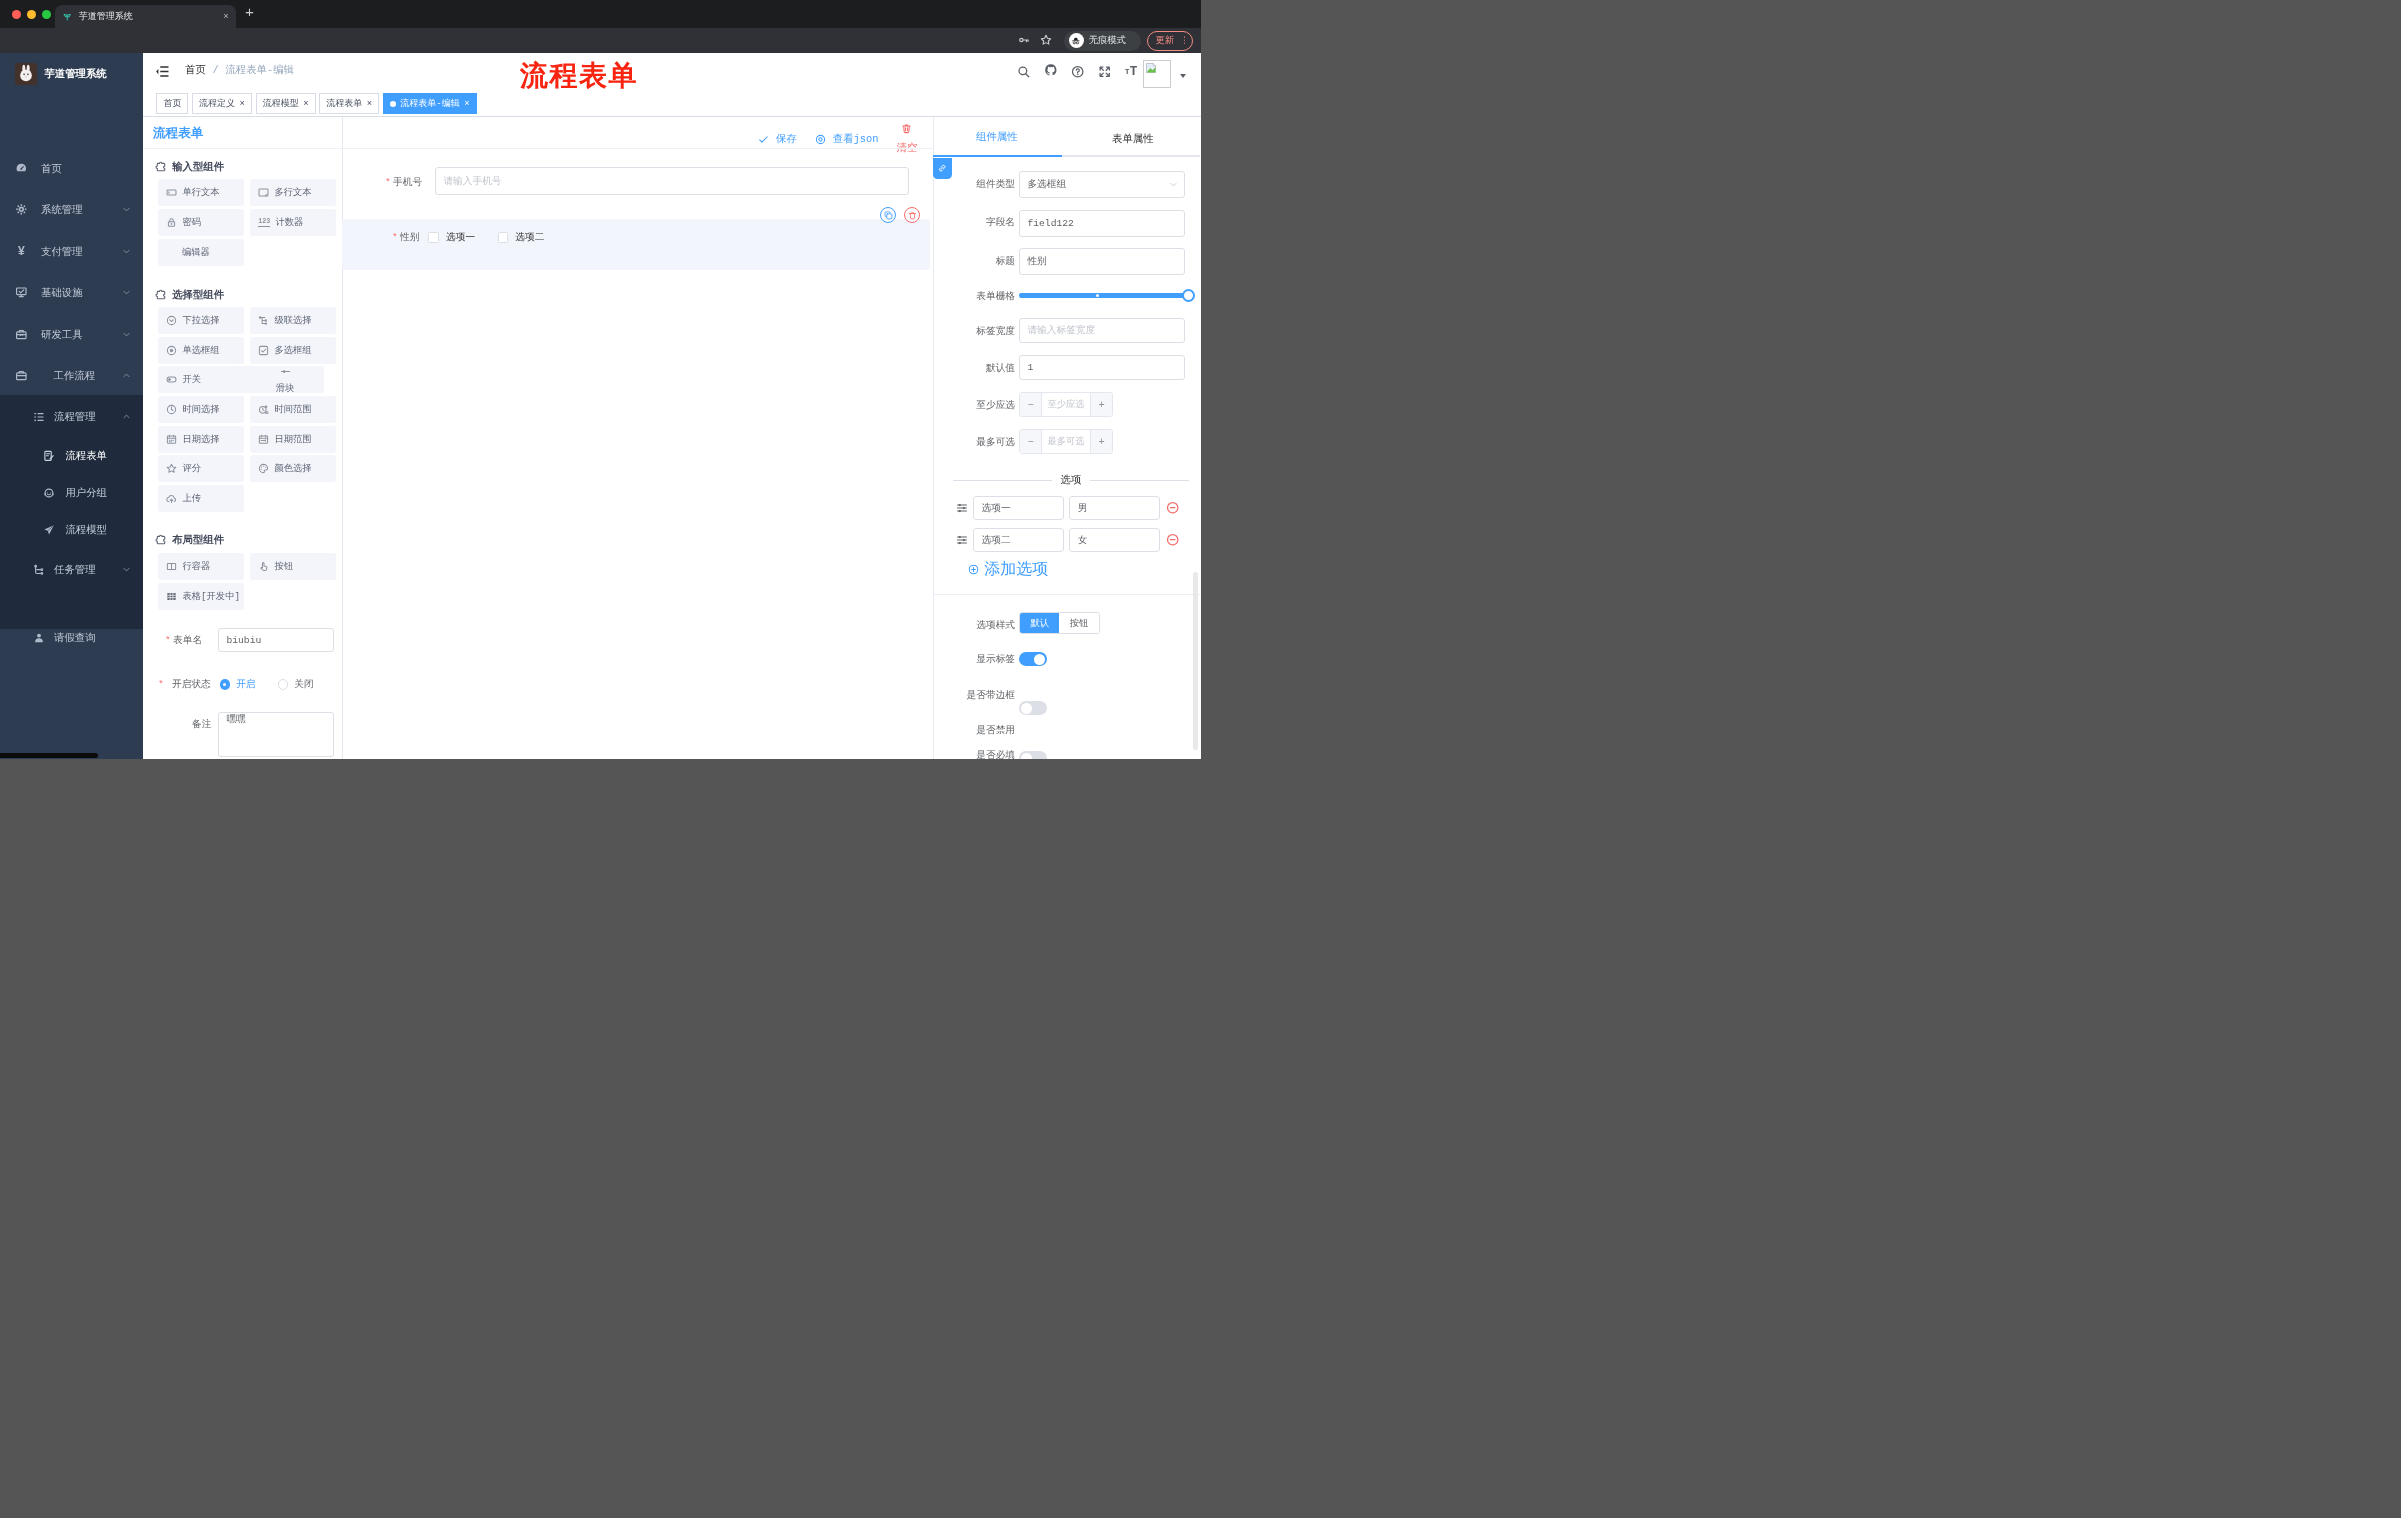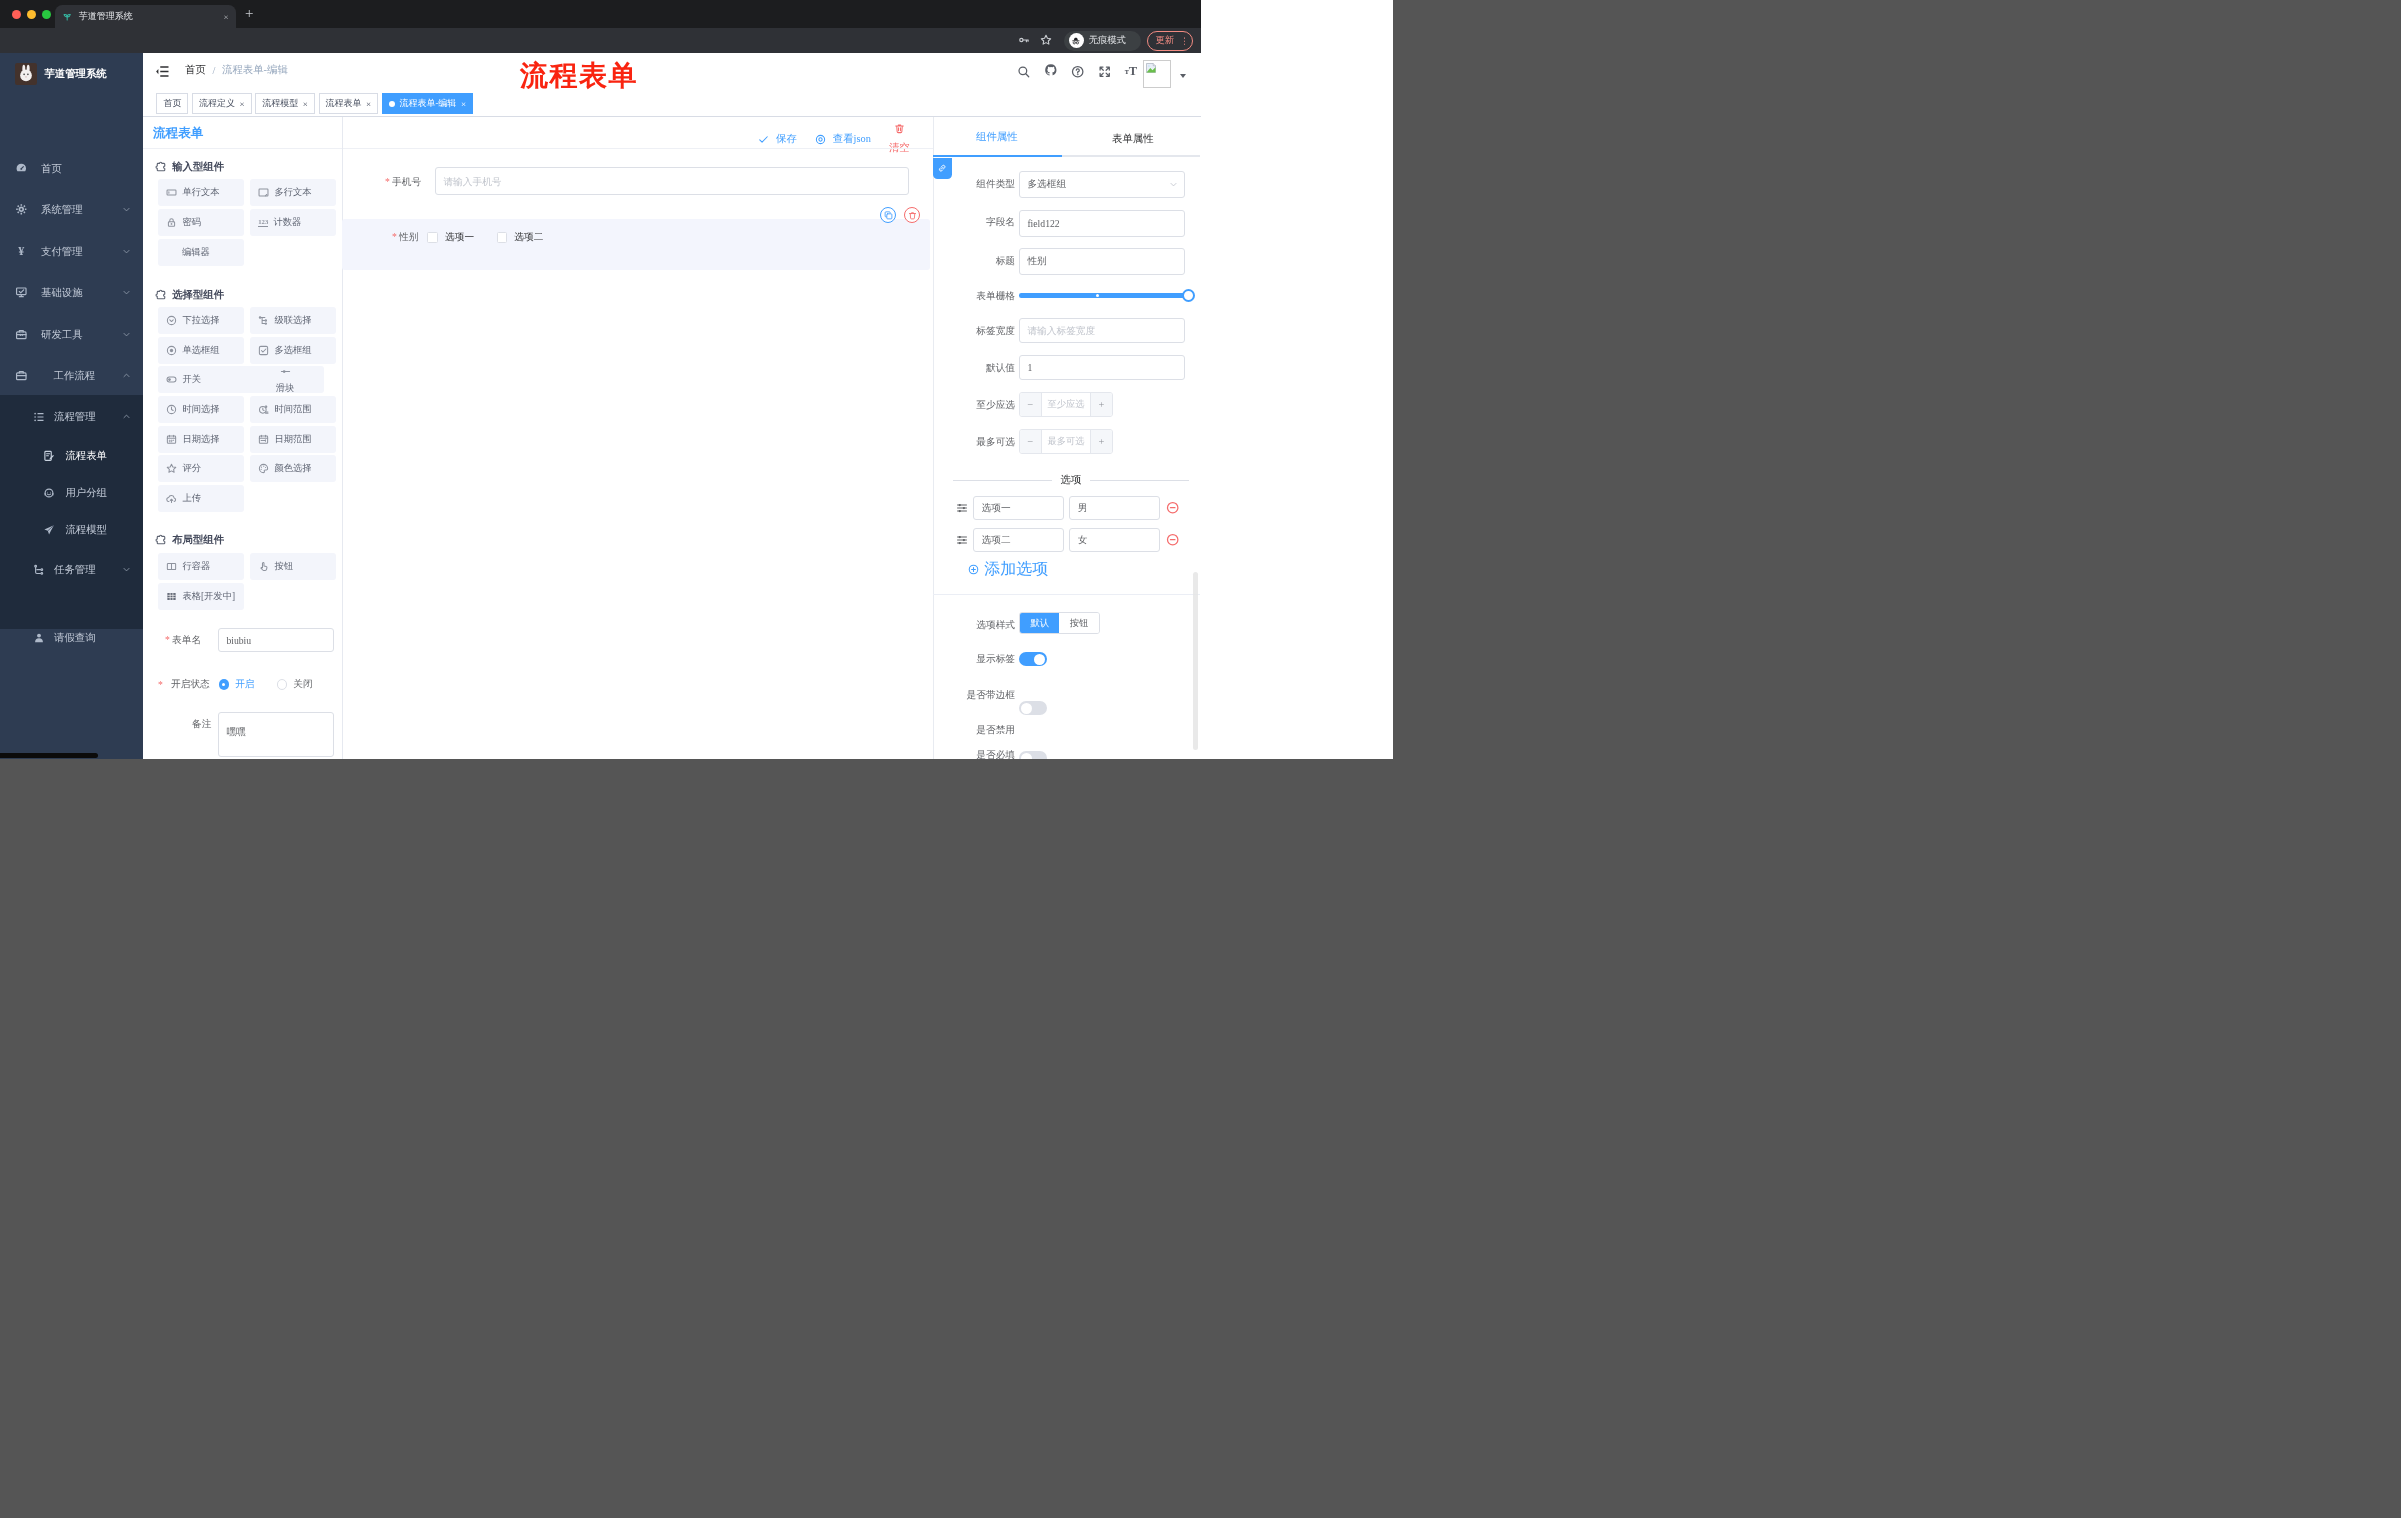--- a/index.html
+++ b/index.html
@@ -1,17 +1,17 @@
 <!DOCTYPE html>
 <html style="font-size:12px"><head>
 <meta charset="utf-8">
 <style>
   html,body{margin:0;padding:0;background:#555;}
-  #screen{position:relative;width:1393px;height:759px;overflow:hidden;background:#fff;
-    font-family:Liberation Serif, serif;font-size:9.7px;color:#303133;}
+  #screen{position:relative;width:1201px;height:759px;overflow:hidden;background:#fff;
+    font-family:Liberation Mono, monospace;font-size:9.7px;color:#303133;}
   .abs{position:absolute;box-sizing:border-box;}
   .flex{display:flex;align-items:center;}
   svg.ic{stroke:currentColor;fill:none;stroke-width:1.5;stroke-linecap:round;stroke-linejoin:round;display:block;}
   
   .tabstrip{left:0;top:0;width:1201px;height:28px;background:#1c1d1f;}
   .dot{width:9px;height:9px;border-radius:50%;}
   .btab{left:55px;top:4.5px;width:181px;height:24px;background:#2f3136;border-radius:7.4px 7.4px 0 0;color:#e8eaed;}
   .newtab{color:#c9ccd1;font-size:15px;}
   .toolbar{left:0;top:28px;width:1201px;height:24.5px;background:#2f3136;color:#c9ccd1;}
   .navbtn{width:18px;height:18px;display:flex;align-items:center;justify-content:center;color:#c9ccd1;}
@@ -654,21 +654,21 @@
   <div class="abs flex" style="left:158px;top:678px;gap:6px;">
     <span class="req">*</span>
       <span class="lbl">开启状态</span>
     <span class="radio-on" style="margin-left:3px;"></span>
     <span class="blue" style="font-size:9.7px;">开启</span>
     <span class="radio-off" style="margin-left:16.3px;"></span>
     <span class="lbl">关闭</span>
   </div>
   <span class="abs lbl" style="left:192px;top:718px;">备注</span>
   <div class="abs" style="left:218px;top:712px;width:116px;height:45px;">
-    <textarea class="einput" style="resize: none; padding-top: 13px;">嘿嘿</textarea>
+    <textarea class="einput" style="resize: none; padding-top: 0;">嘿嘿</textarea>
   </div>
 
   <div class="abs" style="left:385px;top:176px;"><span class="req">*</span><span class="lbl">手机号</span></div>
   <div class="abs" style="left:435px;top:167px;width:474px;height:28px;">
     <input class="einput" placeholder="请输入手机号" style="">
   </div>
 
   <div class="abs sel-block"></div>
   <div class="abs cicon" style="left:880px;top:207px;">
     <svg class="ic" width="9" height="9" viewBox="0 0 16 16">

